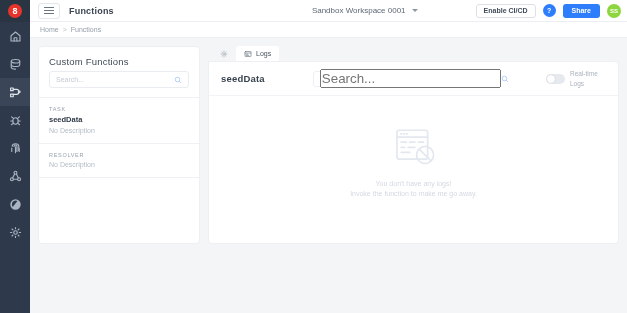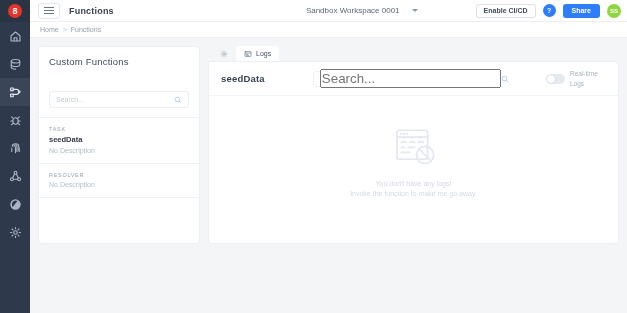--- a/index.html
+++ b/index.html
@@ -59,21 +59,21 @@
     border: 1px solid #e3e6ea; border-radius: 3px;
     display: flex; flex-direction: column; align-items: center; justify-content: center;
     gap: 2px; cursor: pointer; background: #fff;
   }
   .hamburger i { display: block; width: 10px; height: 1px; background: #6b7683; }
   .topbar-title {
     margin-left: 9px; font-size: 9px; font-weight: bold; color: #3a4350; letter-spacing: .2px;
   }
   .topbar-spacer { flex: 1; }
   .workspace {
-    display: flex; align-items: center; gap: 12px; cursor: pointer;
+    display: flex; align-items: center; gap: 6px; cursor: pointer;
     font-size: 8px; color: #5d6875;
   }
   .caret {
     width: 0; height: 0;
     border-left: 3px solid transparent; border-right: 3px solid transparent;
     border-top: 3px solid #8c97a4;
   }
   .topbar-actions { display: flex; align-items: center; gap: 7px; margin-left: 58px; }
   .btn-ghost {
     height: 14px; padding: 0 7px;
@@ -118,21 +118,21 @@
   .body { flex: 1; display: flex; padding: 8px; gap: 8px; min-height: 0; }
 
   
   .left-card {
     width: 162px; flex: 0 0 162px;
     background: #ffffff; border-radius: 4px;
     border: 1px solid #edeff2;
     display: flex; flex-direction: column; overflow: hidden;
   }
   .left-head { padding: 9px 10px 9px 10px; }
-  .left-title { font-size: 9.5px; color: #3f4a58; letter-spacing: .2px; margin-bottom: 24px; }
+  .left-title { font-size: 9.5px; color: #3f4a58; letter-spacing: .2px; margin-bottom: 4px; }
   .search-box {
     height: 17px; border: 1px solid #e9ecf1; border-radius: 3px;
     display: flex; align-items: center; padding: 0 6px; background: #fff;
   }
   .search-box input {
     flex: 1; border: none; outline: none; background: transparent;
     font-size: 7px; color: #5a6personal;
     font-family: "Liberation Sans", sans-serif; color: #5a6573;
   }
   .search-box input::placeholder { color: #c3cad3; }

